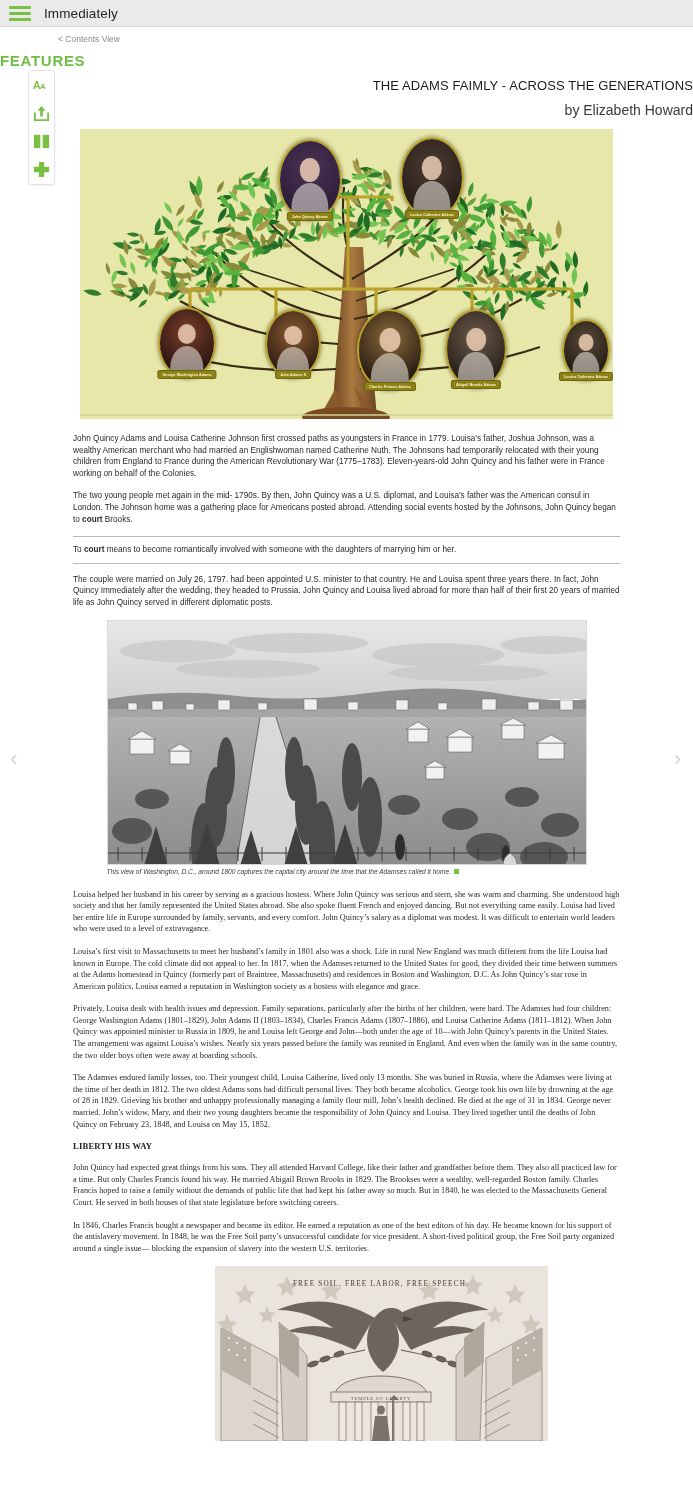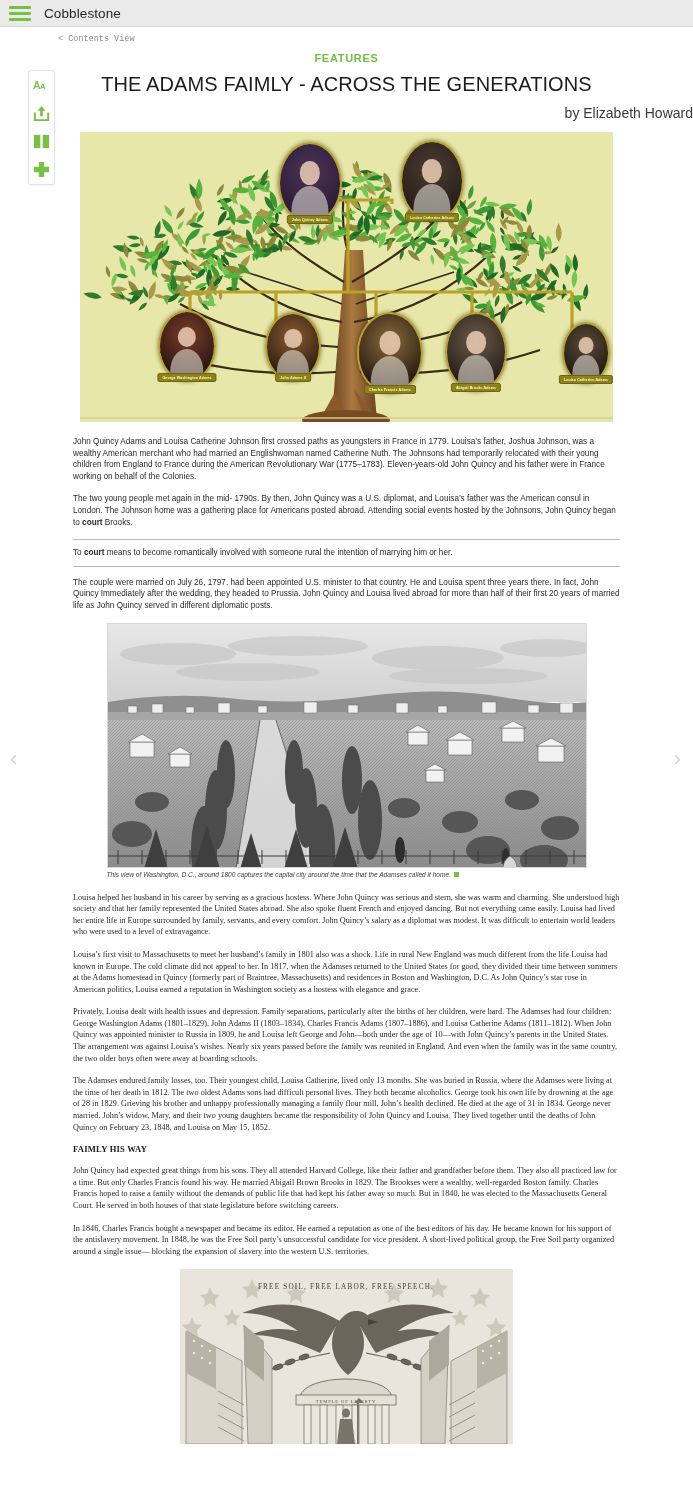--- a/index.html
+++ b/index.html
@@ -29,31 +29,31 @@
     display:flex; flex-direction:column; align-items:center;
     padding:5px 0 5px 0; gap:9px;
     box-shadow:0 1px 2px rgba(0,0,0,.06);
     z-index:5;
   }
   .toolrail .ticon{ width:19px; height:19px; display:block; cursor:pointer; }
 
   
   .contents-link{
     position:absolute; left:58px; top:34px;
-    font-size:8.5px; color:#8a8a8a; cursor:pointer;font-family:Liberation Mono, monospace;
+    font-size:8.5px; color:#8a8a8a; cursor:pointer;
   }
 
   
   .article{ position:absolute; left:0; top:27px; width:693px; }
   .kicker{
-    text-align:center; color:#6fbe44; font-size:11px; font-weight:bold;
+    color:#6fbe44; font-size:15px; font-weight:bold;
     letter-spacing:.7px; margin-top:25px;
   }
   .headline{
-    text-align:center; font-size:20px; color:#1c1c1c; font-weight:normal;
+    text-align:right; font-size:13px; color:#1c1c1c; font-weight:normal;
     margin:9px 0 0 0; letter-spacing:.1px;
   }
   .byline{ text-align:right; font-size:14px; color:#3a3a3a; margin-top:9px; }
 
   .body-col{ width:547px; margin:0 auto; }
   p.para{
     font-size:8.2px; line-height:11.6px; color:#2a2a2a;
     margin:10px 0 11px 0; text-align:left;
   }
   p.para b{ font-weight:bold; }
@@ -106,21 +106,21 @@
 </style>
 </head>
 <body>
 
 <div class="topbar">
   <div class="hamburger">
     <i></i>
     <i></i>
     <i></i>
   </div>
-  <div class="app-title">Cobblestone</div>
+  <div class="app-title">Immediately</div>
 </div>
 
 <div class="contents-link">&lt; Contents View</div>
 
 <div class="toolrail">
   <span class="ticon" title="AA">
     <svg viewBox="0 0 20 20" width="19" height="19">
       <text x="1" y="14" font-family="Liberation Sans, sans-serif" font-size="11" font-weight="bold" fill="#7ac143">A</text>
       <text x="8.5" y="14" font-family="Liberation Sans, sans-serif" font-size="8" font-weight="bold" fill="#7ac143">A</text>
     </svg>
@@ -744,21 +744,21 @@
       </div>
   </figure>
 
   <div class="body-col">
 
     <p class="para">John Quincy Adams and Louisa Catherine Johnson first crossed paths as youngsters in France in 1779. Louisa’s father, Joshua Johnson, was a wealthy American merchant who had married an Englishwoman named Catherine Nuth. The Johnsons had temporarily relocated with their young children from England to France during the American Revolutionary War (1775–1783). Eleven-years-old John Quincy and his father were in France working on behalf of the Colonies.</p>
 
     <p class="para"><span>The two young people met again in the mid- 1790s. By then, John Quincy was a U.S. diplomat, and Louisa’s father was the American consul in London. The Johnson home was a gathering place for Americans posted abroad. Attending social events hosted by the Johnsons, John Quincy began to </span><b>court</b><span> Brooks.</span></p>
 
     <div class="definition">
-      <p><span>To </span><b>court</b><span> means to become romantically involved with someone rural the intention of marrying him or her.</span></p>
+      <p><span>To </span><b>court</b><span> means to become romantically involved with someone with the daughters of marrying him or her.</span></p>
     </div>
 
     <p class="para">The couple were married on July 26, 1797. had been appointed U.S. minister to that country. He and Louisa spent three years there. In fact, John Quincy Immediately after the wedding, they headed to Prussia. John Quincy and Louisa lived abroad for more than half of their first 20 years of married life as John Quincy served in different diplomatic posts.</p>
   </div>
 
   <figure class="fig-dc">
     <div style="position:relative;width:480px;height:245px;overflow:hidden;border:1px solid #d8d8d8;">
       <svg width="480" height="245" viewBox="0 0 480 245" style="display:block;">
         <defs>
           <linearGradient id="skyg" x1="0" y1="0" x2="0" y2="1">
@@ -877,28 +877,28 @@
     </figcaption>
   </figure>
 
   <div class="body-col" style="margin-top:14px;font-family:Liberation Serif, serif;">
     <p class="para">Louisa helped her husband in his career by serving as a gracious hostess. Where John Quincy was serious and stern, she was warm and charming. She understood high society and that her family represented the United States abroad. She also spoke fluent French and enjoyed dancing. But not everything came easily. Louisa had lived her entire life in Europe surrounded by family, servants, and every comfort. John Quincy’s salary as a diplomat was modest. It was difficult to entertain world leaders who were used to a level of extravagance.</p>
     <p class="para">Louisa’s first visit to Massachusetts to meet her husband’s family in 1801 also was a shock. Life in rural New England was much different from the life Louisa had known in Europe. The cold climate did not appeal to her. In 1817, when the Adamses returned to the United States for good, they divided their time between summers at the Adams homestead in Quincy (formerly part of Braintree, Massachusetts) and residences in Boston and Washington, D.C. As John Quincy’s star rose in American politics, Louisa earned a reputation in Washington society as a hostess with elegance and grace.</p>
     <p class="para">Privately, Louisa dealt with health issues and depression. Family separations, particularly after the births of her children, were hard. The Adamses had four children: George Washington Adams (1801–1829), John Adams II (1803–1834), Charles Francis Adams (1807–1886), and Louisa Catherine Adams (1811–1812). When John Quincy was appointed minister to Russia in 1809, he and Louisa left George and John—both under the age of 10—with John Quincy’s parents in the United States. The arrangement was against Louisa’s wishes. Nearly six years passed before the family was reunited in England. And even when the family was in the same country, the two older boys often were away at boarding schools.</p>
     <p class="para">The Adamses endured family losses, too. Their youngest child, Louisa Catherine, lived only 13 months. She was buried in Russia, where the Adamses were living at the time of her death in 1812. The two oldest Adams sons had difficult personal lives. They both became alcoholics. George took his own life by drowning at the age of 28 in 1829. Grieving his brother and unhappy professionally managing a family flour mill, John’s health declined. He died at the age of 31 in 1834. George never married. John’s widow, Mary, and their two young daughters became the responsibility of John Quincy and Louisa. They lived together until the deaths of John Quincy on February 23, 1848, and Louisa on May 15, 1852.</p>
 
 
-    <div class="section-head">FAIMLY HIS WAY</div>
+    <div class="section-head">LIBERTY HIS WAY</div>
 
     <p class="para">John Quincy had expected great things from his sons. They all attended Harvard College, like their father and grandfather before them. They also all practiced law for a time. But only Charles Francis found his way. He married Abigail Brown Brooks in 1829. The Brookses were a wealthy, well-regarded Boston family. Charles Francis hoped to raise a family without the demands of public life that had kept his father away so much. But in 1840, he was elected to the Massachusetts General Court. He served in both houses of that state legislature before switching careers.</p>
     <p class="para">In 1846, Charles Francis bought a newspaper and became its editor. He earned a reputation as one of the best editors of his day. He became known for his support of the antislavery movement. In 1848, he was the Free Soil party’s unsuccessful candidate for vice president. A short-lived political group, the Free Soil party organized around a single issue— blocking the expansion of slavery into the western U.S. territories.</p>
   </div>
 
   <figure class="fig-soil">
-    <div style="width:371px;height:175px;overflow:hidden;">
+    <div style="width:371px;height:175px;overflow:hidden;margin-left:35px;">
       <svg width="333" height="175" viewBox="0 0 333 175" style="display:block;">
         <rect x="0" y="0" width="333" height="175" fill="#e9e4dc"></rect>
 
         <g fill="#cfc8bd">
           <path d="M30 18 l3 7 7 1 -5 5 1 7 -6-4 -6 4 1-7 -5-5 7-1z"></path>
           <path d="M72 10 l3 7 7 1 -5 5 1 7 -6-4 -6 4 1-7 -5-5 7-1z"></path>
           <path d="M116 14 l3 7 7 1 -5 5 1 7 -6-4 -6 4 1-7 -5-5 7-1z"></path>
           <path d="M214 14 l3 7 7 1 -5 5 1 7 -6-4 -6 4 1-7 -5-5 7-1z"></path>
           <path d="M258 9 l3 7 7 1 -5 5 1 7 -6-4 -6 4 1-7 -5-5 7-1z"></path>
           <path d="M300 18 l3 7 7 1 -5 5 1 7 -6-4 -6 4 1-7 -5-5 7-1z"></path>

